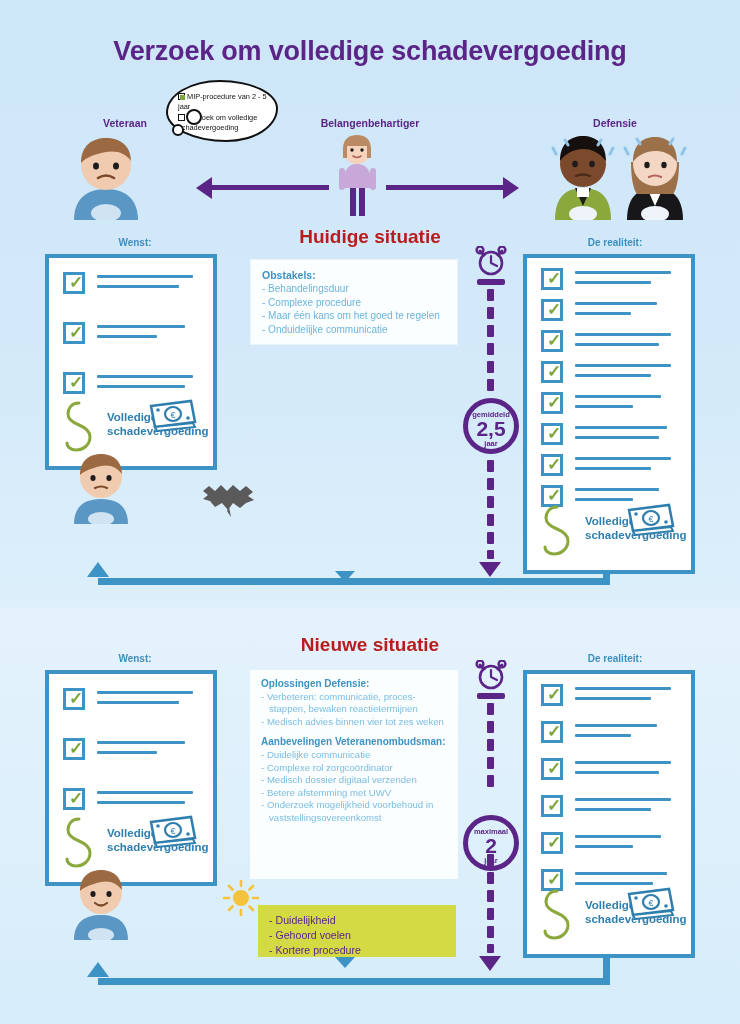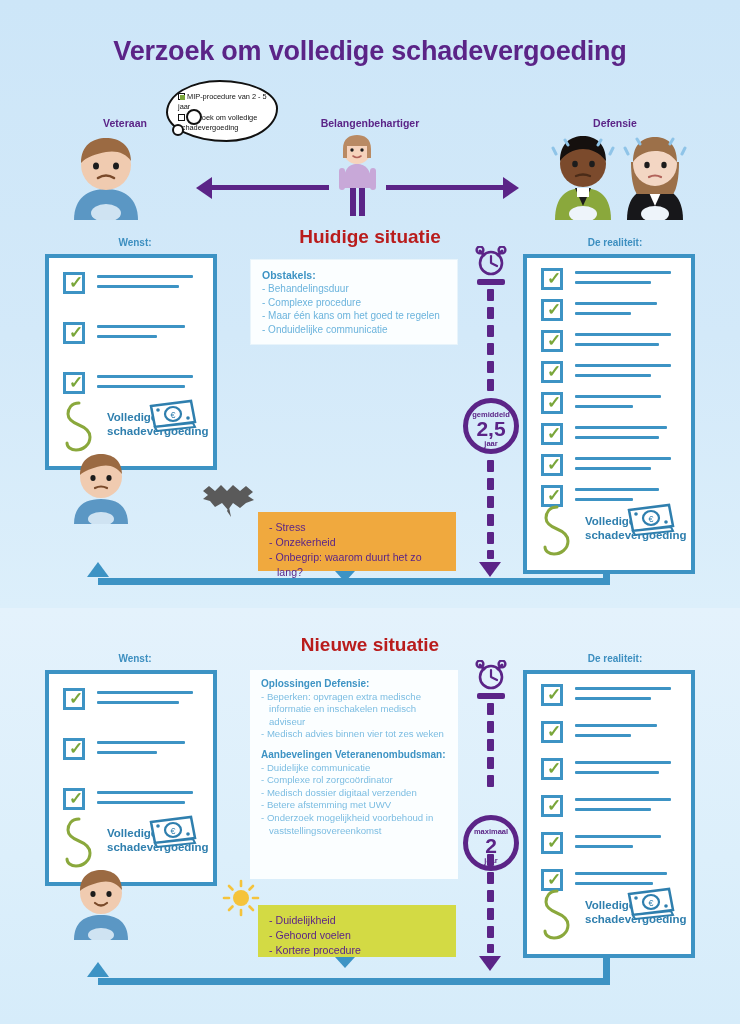--- a/index.html
+++ b/index.html
@@ -335,25 +335,20 @@
     <div>- <span>Complexe procedure</span></div>
     <div style="padding-left:8px;text-indent:-8px;">- <span>Maar één kans om het goed te regelen</span></div>
     <div>- <span>Onduidelijke communicatie</span></div>
   </div>
 
   <svg class="fig" style="left:200px;top:483px;" width="60" height="34" viewBox="0 0 60 34">
     <path d="M3 8 L9 3 L15 8 L21 2 L27 8 L33 2 L40 8 L46 3 L53 9 L48 13 L54 17 L46 20 L40 25 L33 20 L28 27 L22 20 L15 24 L10 18 L3 16 L8 12 Z" fill="#5a5a5a"></path>
     <path d="M29 24 L31 34 L27 28 Z" fill="#5a5a5a"></path>
   </svg>
 
-  <div class="infobox feelbox" style="left:258px;top:512px;width:198px;height:59px;">
-    <div>- <span>Stress</span></div>
-    <div>- <span>Onzekerheid</span></div>
-    <div style="padding-left:8px;text-indent:-8px;">- <span>Onbegrip: waarom duurt het zo lang?</span></div>
-  </div>
   <div class="boxarrow" style="left:335px;top:571px;border-top:11px solid #3d93c4;"></div>
 
   <div class="conn" style="left:98px;top:578px;width:512px;height:7px;"></div>
   <div class="conn" style="left:603px;top:574px;width:7px;height:8px;"></div>
   <div class="connup" style="left:87px;top:562px;"></div>
 
   <svg class="fig" style="left:473px;top:246px;" width="36" height="30" viewBox="0 0 36 30">
     <circle cx="18" cy="17" r="11" fill="none" stroke="#5b2487" stroke-width="2.6"></circle>
     <path d="M18 17 L18 10 M18 17 L24 20" stroke="#5b2487" stroke-width="2.2" stroke-linecap="round"></path>
     <path d="M7 5 L11 9 M29 5 L25 9" stroke="#5b2487" stroke-width="3" stroke-linecap="round"></path>
@@ -487,21 +482,21 @@
         <text x="26" y="20" font-size="9" fill="#2f7fae" text-anchor="middle" font-family="Liberation Sans">€</text>
         <circle cx="11" cy="12" r="1.8" fill="#2f7fae"></circle>
         <circle cx="41" cy="20" r="1.8" fill="#2f7fae"></circle>
         <path d="M8 29 L46 25 L48 29 L10 33 Z" fill="#ffffff" stroke="#2f7fae" stroke-width="2"></path>
       </svg>
     </div>
   </div>
 
   <div class="infobox solutions" style="left:250px;top:670px;width:208px;height:209px;">
     <div class="bt">Oplossingen Defensie:</div>
-    <div style="padding-left:8px;text-indent:-8px;">- <span>Beperken: opvragen extra medische informatie en inschakelen medisch adviseur</span></div>
+    <div style="padding-left:8px;text-indent:-8px;">- <span>Verbeteren: communicatie, proces-stappen, bewaken reactietermijnen</span></div>
     <div style="padding-left:8px;text-indent:-8px;">- <span>Medisch advies binnen vier tot zes weken</span></div>
     <div class="bt" style="margin-top:8px;">Aanbevelingen Veteranenombudsman:</div>
     <div>- <span>Duidelijke communicatie</span></div>
     <div>- <span>Complexe rol zorgcoördinator</span></div>
     <div>- <span>Medisch dossier digitaal verzenden</span></div>
     <div>- <span>Betere afstemming met UWV</span></div>
     <div style="padding-left:8px;text-indent:-8px;">- <span>Onderzoek mogelijkheid voorbehoud in vaststellingsovereenkomst</span></div>
   </div>
 
   <svg class="fig" style="left:221px;top:879px;" width="40" height="38" viewBox="0 0 40 38">

